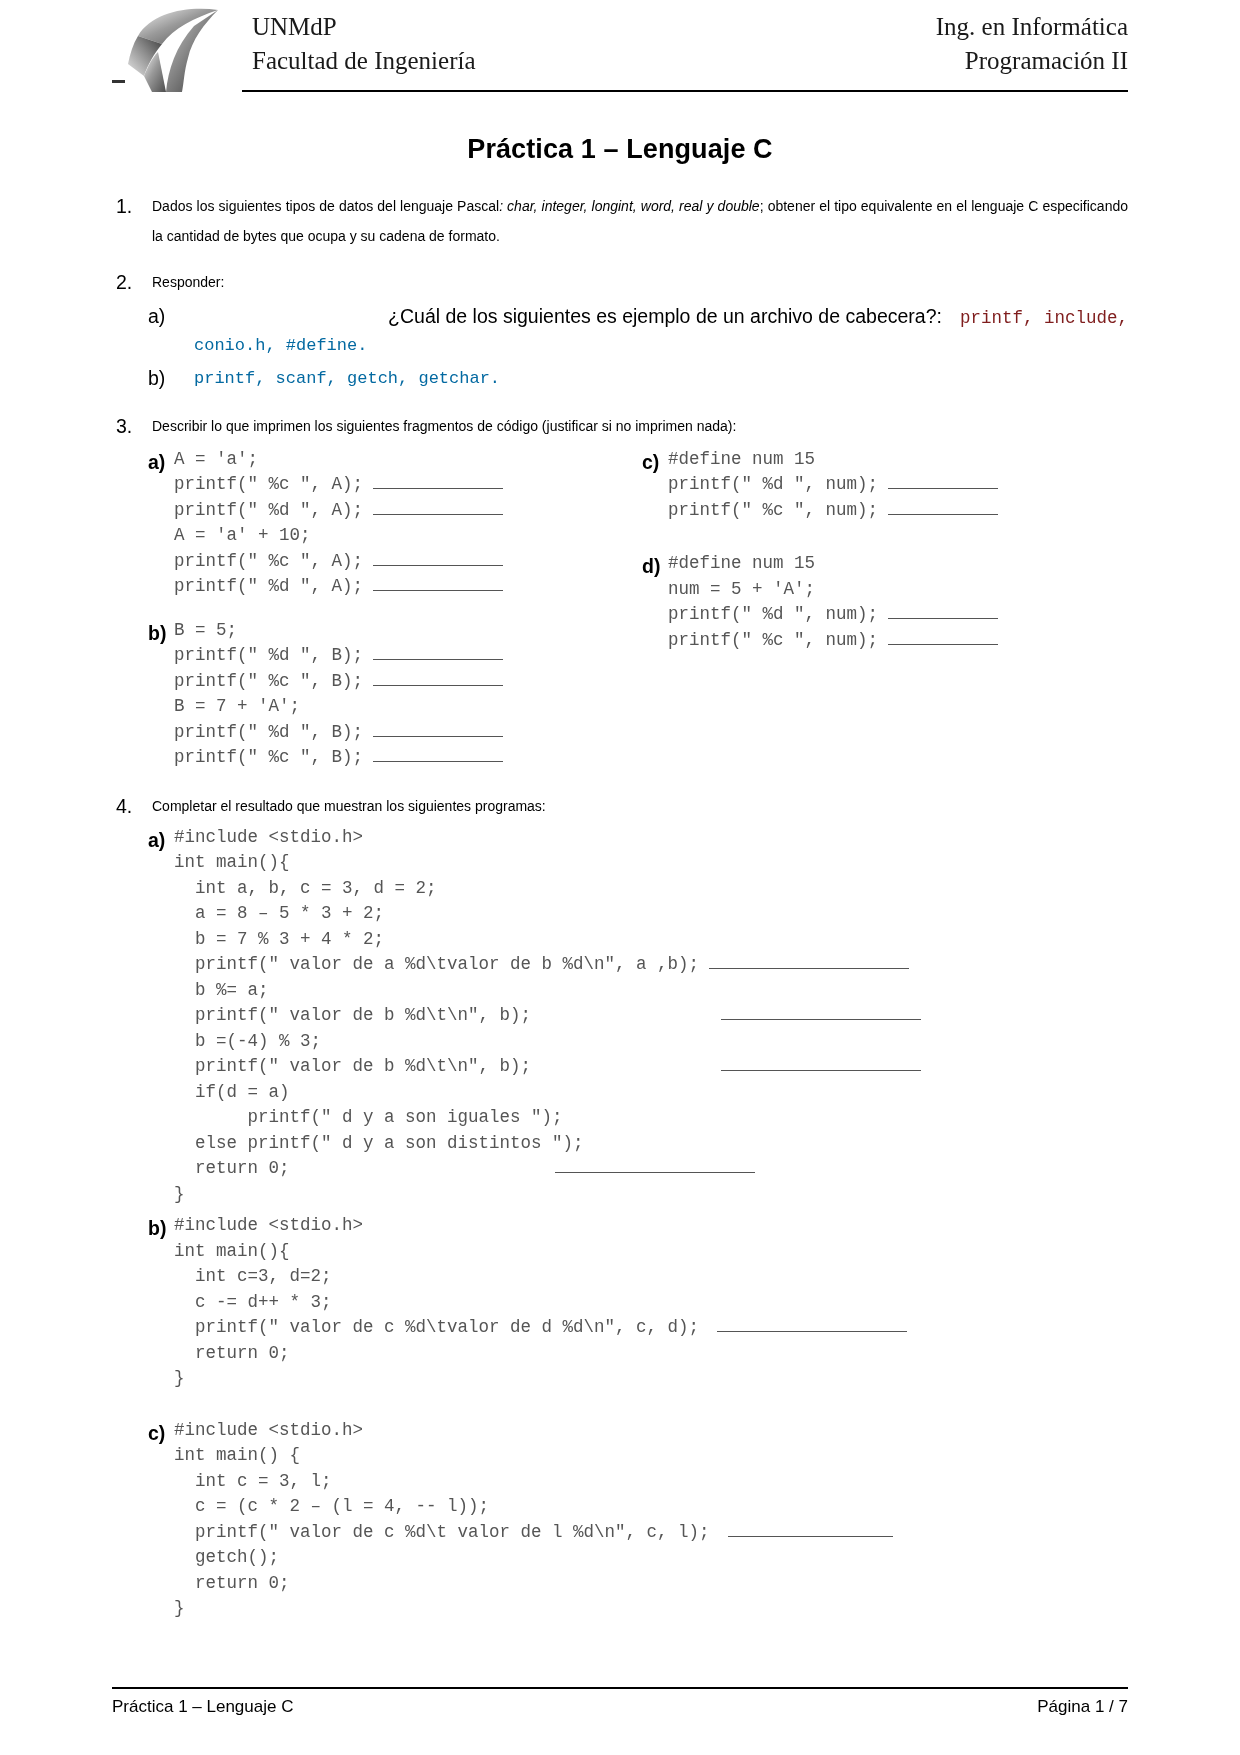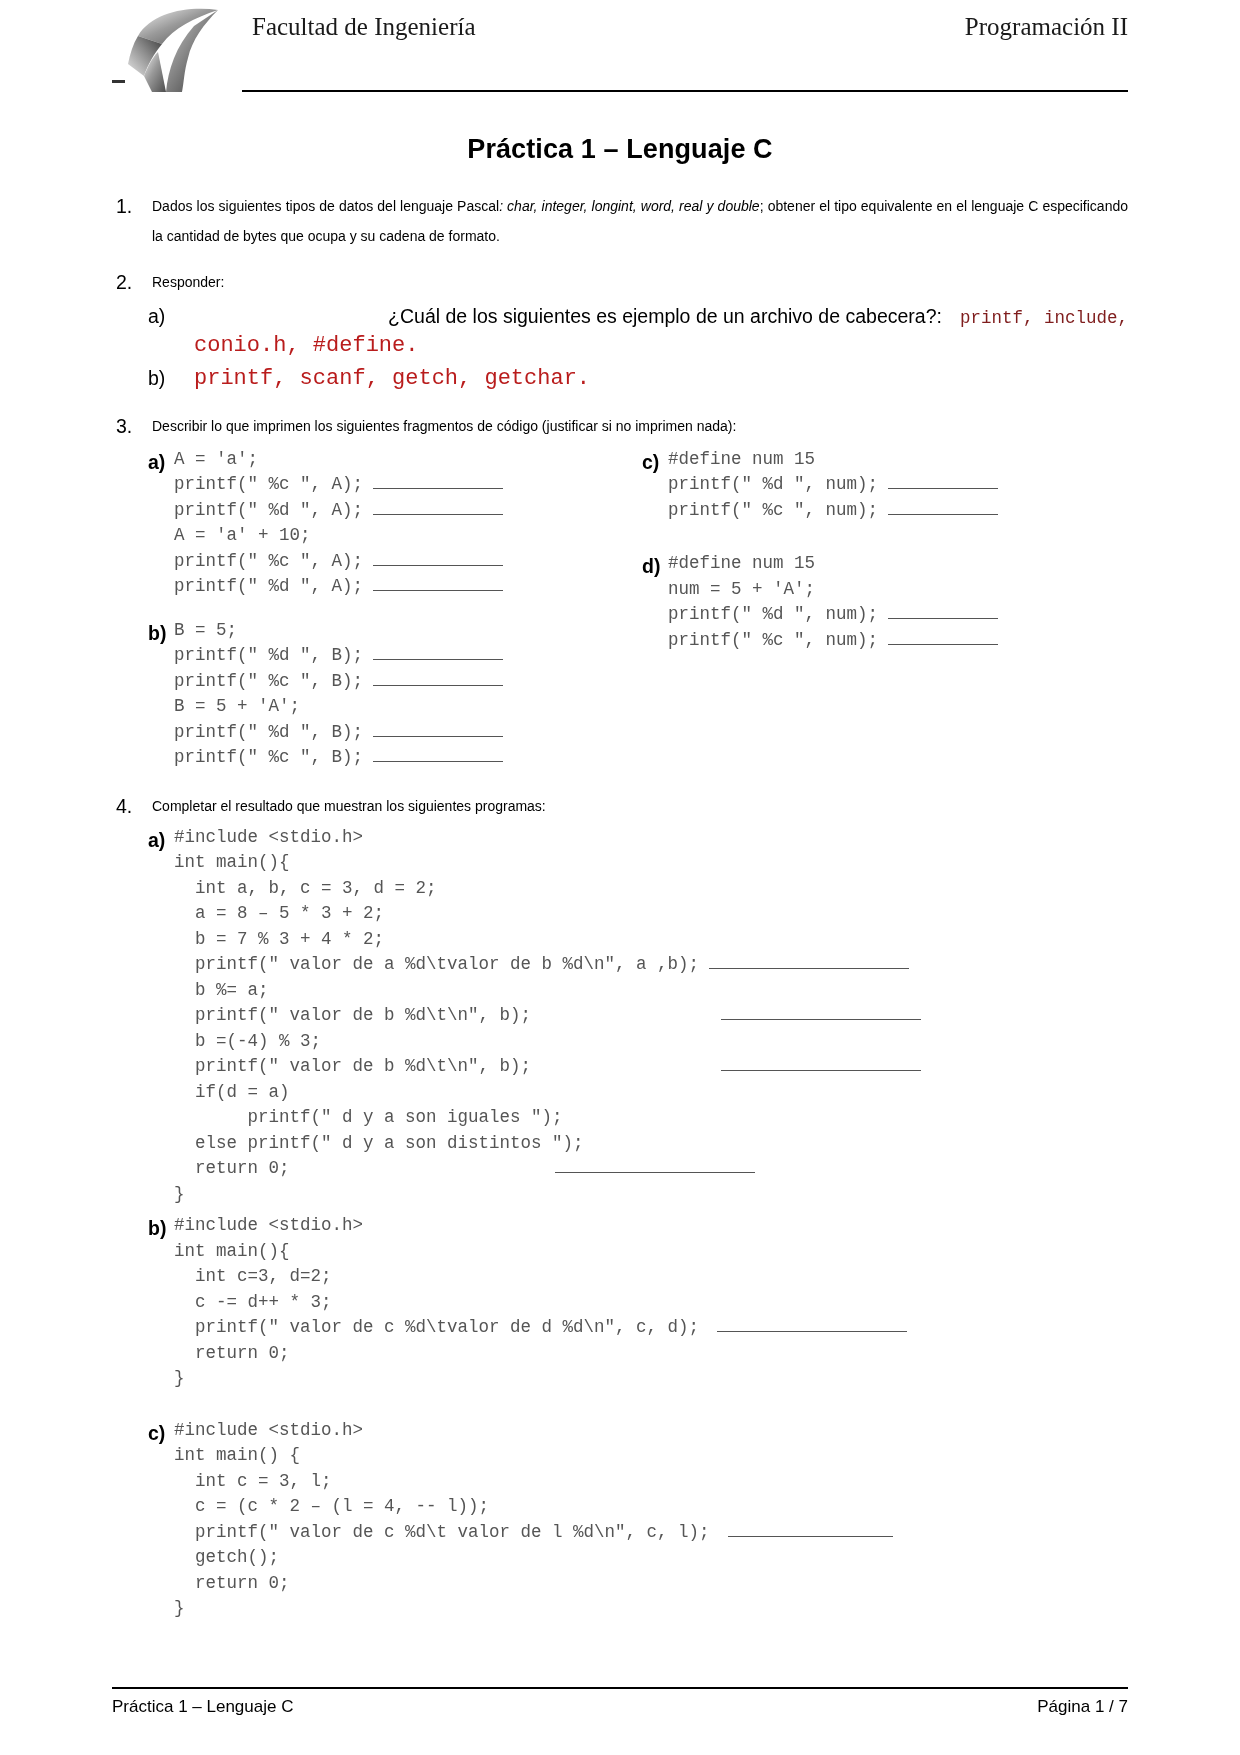--- a/index.html
+++ b/index.html
@@ -121,23 +121,23 @@
   .sub-letter.plain { font-weight: normal; }
   .sub-body {
     flex: 1 1 auto;
     font-size: 19.5px;
     line-height: 30px;
   }
 
   
   .code {
     font-family: "Liberation Mono", "DejaVu Sans Mono", monospace;
-    font-size: 22px;
+    font-size: 17px;
     line-height: 25.5px;
-    color: #b91c1c;
+    color: #0369a1;
     white-space: pre;
   }
   .code-inline {
     font-family: "Liberation Mono", "DejaVu Sans Mono", monospace;
     font-size: 17.5px;
     color: #7f1d1d;
   }
   .codeline {
     display: flex;
     align-items: baseline;
@@ -208,20 +208,24 @@
             </linearGradient>
           </defs>
           <path d="M16 30 C 30 6, 66 0, 96 4 C 72 12, 52 22, 40 38 Z" fill="url(#g1)"></path>
           <path d="M96 4 C 82 18, 70 34, 66 52 C 62 66, 62 76, 60 86 L 44 86 C 46 64, 54 40, 72 20 Z" fill="url(#g2)"></path>
           <path d="M16 30 L 40 38 C 32 48, 26 58, 22 70 L 6 58 C 8 48, 11 38, 16 30 Z" fill="url(#g3)"></path>
           <path d="M22 70 C 26 60, 30 52, 36 46 L 44 86 L 30 86 Z" fill="url(#g1)"></path>
         </svg>
       </div>
       <div class="header-text">
         <div class="header-row">
+          <span>UNMdP</span>
+          <span>Ing. en Informática</span>
+        </div>
+        <div class="header-row">
           <span>Facultad de Ingeniería</span>
           <span>Programación II</span>
         </div>
       </div>
     </div>
     <div class="header-rule"></div>
   </div>
 
   <div class="doc-title">Práctica 1 – Lenguaje C</div>
 
@@ -270,21 +274,21 @@
             <div class="codeline"><span>printf(" %c ", A);</span><span class="blank-sp" style="width: 10px;"></span><span class="blank" style="width: 130px;"></span></div>
             <div class="codeline"><span>printf(" %d ", A);</span><span class="blank-sp" style="width: 10px;"></span><span class="blank" style="width: 130px;"></span></div>
           </div>
         </div>
         <div class="sub" style="margin-top: 18px; padding-left: 36px;">
           <div class="sub-letter">b)</div>
           <div class="sub-body">
             <div class="codeline"><span>B = 5;</span></div>
             <div class="codeline"><span>printf(" %d ", B);</span><span class="blank-sp" style="width: 10px;"></span><span class="blank" style="width: 130px;"></span></div>
             <div class="codeline"><span>printf(" %c ", B);</span><span class="blank-sp" style="width: 10px;"></span><span class="blank" style="width: 130px;"></span></div>
-            <div class="codeline"><span>B = 5 + 'A';</span></div>
+            <div class="codeline"><span>B = 7 + 'A';</span></div>
             <div class="codeline"><span>printf(" %d ", B);</span><span class="blank-sp" style="width: 10px;"></span><span class="blank" style="width: 130px;"></span></div>
             <div class="codeline"><span>printf(" %c ", B);</span><span class="blank-sp" style="width: 10px;"></span><span class="blank" style="width: 130px;"></span></div>
           </div>
         </div>
       </div>
     <div class="col-right" id="ex3-right">
         <div class="sub" style="margin-top: 4px; padding-left: 0px;">
           <div class="sub-letter">c)</div>
           <div class="sub-body">
             <div class="codeline"><span>#define num 15</span></div>

